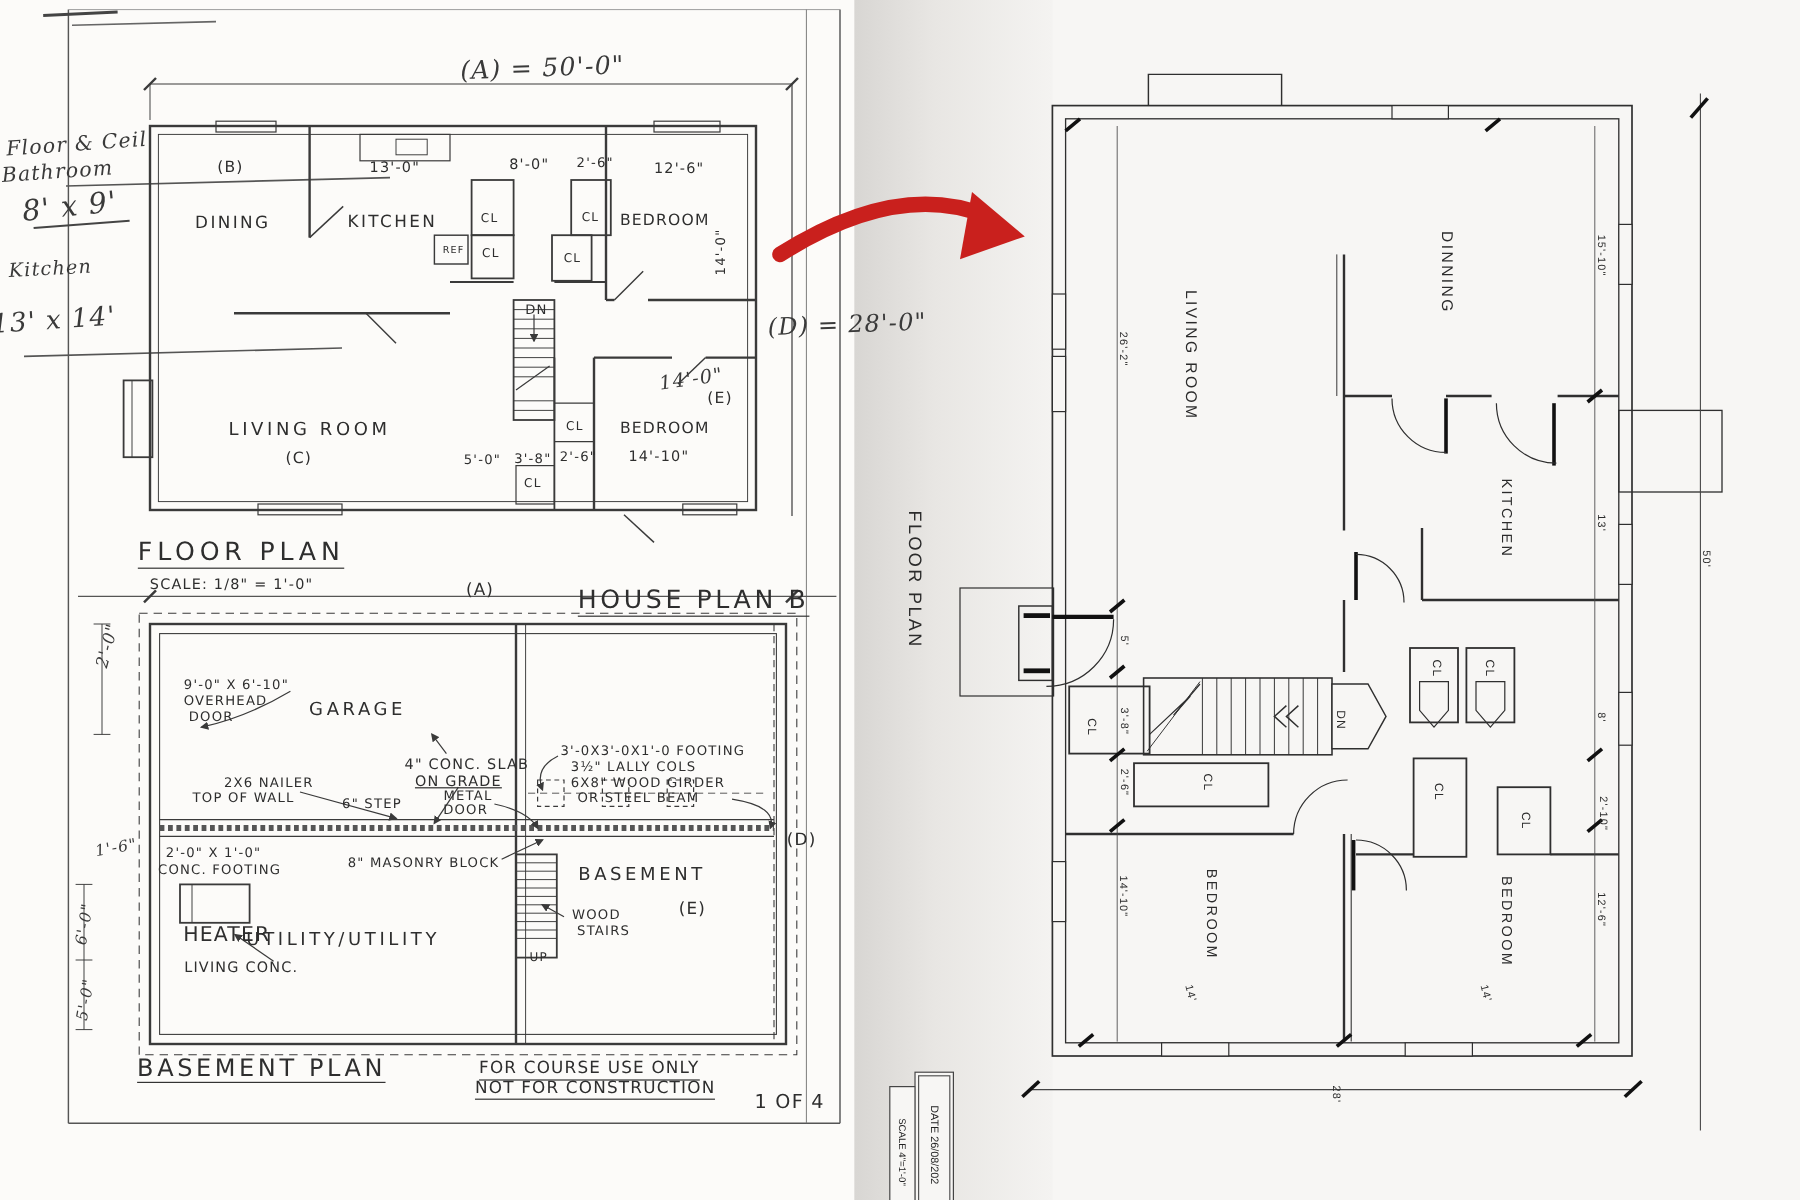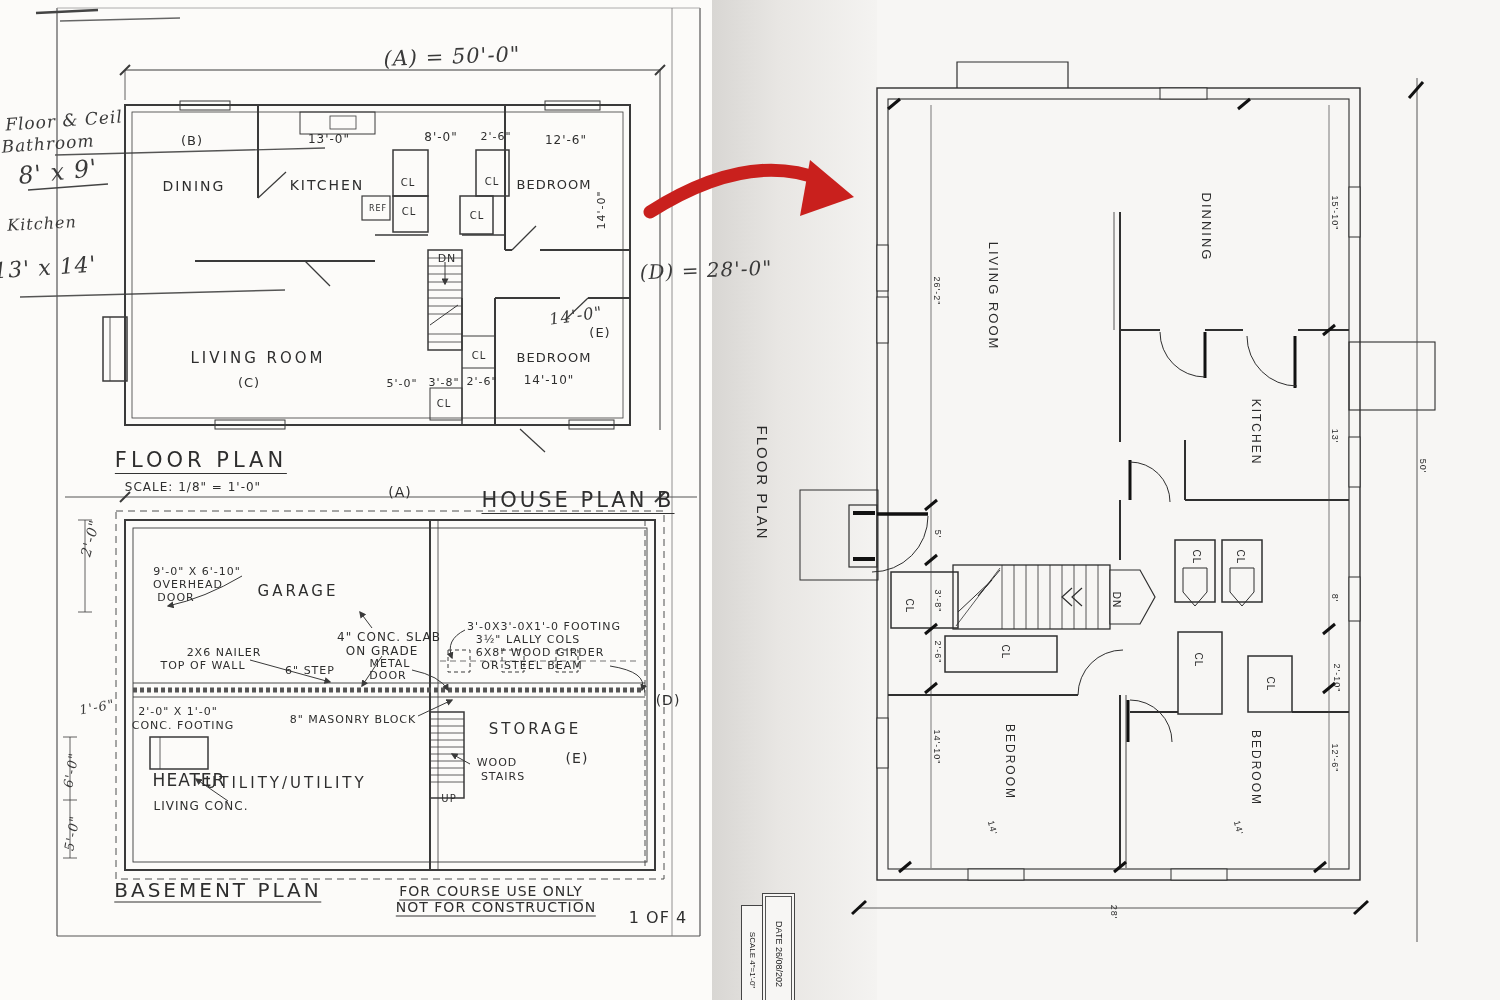--- a/index.html
+++ b/index.html
@@ -290,32 +290,32 @@
       <div class="lbl hand" style="left: 193px; top: 487px; font-size: 12px; transform: translate(-50%, -50%) rotate(0deg);">SCALE: 1/8" = 1'-0"</div>
       <div class="lbl hand u" style="left: 578px; top: 466px; font-size: 21px; letter-spacing: 3px; transform: translate(-50%, -50%) rotate(0deg); margin-top: 36px;">HOUSE PLAN B</div>
       <div class="lbl hand" style="left: 400px; top: 492px; font-size: 14px; transform: translate(-50%, -50%) rotate(0deg);">(A)</div>
       <div class="lbl hand" style="left: 197px; top: 571px; font-size: 11px; transform: translate(-50%, -50%) rotate(0deg);">9'-0" X 6'-10"</div>
       <div class="lbl hand" style="left: 188px; top: 584px; font-size: 11px; transform: translate(-50%, -50%) rotate(0deg);">OVERHEAD</div>
       <div class="lbl hand" style="left: 176px; top: 597px; font-size: 11px; transform: translate(-50%, -50%) rotate(0deg);">DOOR</div>
       <div class="lbl hand" style="left: 298px; top: 591px; font-size: 15px; letter-spacing: 3px; transform: translate(-50%, -50%) rotate(0deg);">GARAGE</div>
       <div class="lbl hand" style="left: 200px; top: 652px; font-size: 11px; transform: translate(-50%, -50%) rotate(0deg); margin-left: 24px;">2X6 NAILER</div>
       <div class="lbl hand" style="left: 203px; top: 665px; font-size: 11px; transform: translate(-50%, -50%) rotate(0deg);">TOP OF WALL</div>
       <div class="lbl hand" style="left: 389px; top: 637px; font-size: 12px; transform: translate(-50%, -50%) rotate(0deg);">4" CONC. SLAB</div>
-      <div class="lbl hand" style="left: 382px; top: 651px; font-size: 12px; transform: translate(-50%, -50%) rotate(0deg);">ON GRADE</div>
+      <div class="lbl hand" style="left: 382px; top: 651px; font-size: 12px; transform: translate(-50%, -50%) rotate(0deg); text-decoration: underline;">ON GRADE</div>
       <div class="lbl hand" style="left: 310px; top: 670px; font-size: 11px; transform: translate(-50%, -50%) rotate(0deg);">6" STEP</div>
       <div class="lbl hand" style="left: 390px; top: 663px; font-size: 11px; transform: translate(-50%, -50%) rotate(0deg);">METAL</div>
       <div class="lbl hand" style="left: 388px; top: 675px; font-size: 11px; transform: translate(-50%, -50%) rotate(0deg);">DOOR</div>
       <div class="lbl hand" style="left: 178px; top: 711px; font-size: 11px; transform: translate(-50%, -50%) rotate(0deg);">2'-0" X 1'-0"</div>
       <div class="lbl hand" style="left: 183px; top: 725px; font-size: 11px; transform: translate(-50%, -50%) rotate(0deg);">CONC. FOOTING</div>
       <div class="lbl hand" style="left: 353px; top: 719px; font-size: 11px; transform: translate(-50%, -50%) rotate(0deg);">8" MASONRY BLOCK</div>
       <div class="lbl hand" style="left: 544px; top: 626px; font-size: 11px; transform: translate(-50%, -50%) rotate(0deg);">3'-0X3'-0X1'-0 FOOTING</div>
       <div class="lbl hand" style="left: 528px; top: 639px; font-size: 11px; transform: translate(-50%, -50%) rotate(0deg);">3½" LALLY COLS</div>
       <div class="lbl hand" style="left: 540px; top: 652px; font-size: 11px; transform: translate(-50%, -50%) rotate(0deg);">6X8" WOOD GIRDER</div>
       <div class="lbl hand" style="left: 532px; top: 665px; font-size: 11px; transform: translate(-50%, -50%) rotate(0deg);">OR STEEL BEAM</div>
-      <div class="lbl hand" style="left: 535px; top: 729px; font-size: 15px; letter-spacing: 3px; transform: translate(-50%, -50%) rotate(0deg);">STORAGE</div>
+      <div class="lbl hand" style="left: 535px; top: 729px; font-size: 15px; letter-spacing: 3px; transform: translate(-50%, -50%) rotate(0deg);">BASEMENT</div>
       <div class="lbl hand" style="left: 577px; top: 758px; font-size: 14px; transform: translate(-50%, -50%) rotate(0deg);">(E)</div>
       <div class="lbl hand" style="left: 497px; top: 762px; font-size: 11px; transform: translate(-50%, -50%) rotate(0deg);">WOOD</div>
       <div class="lbl hand" style="left: 503px; top: 776px; font-size: 11px; transform: translate(-50%, -50%) rotate(0deg);">STAIRS</div>
       <div class="lbl hand" style="left: 449px; top: 799px; font-size: 10px; transform: translate(-50%, -50%) rotate(0deg);">UP</div>
       <div class="lbl hand" style="left: 668px; top: 700px; font-size: 14px; transform: translate(-50%, -50%) rotate(0deg);">(D)</div>
       <div class="lbl hand" style="left: 189px; top: 780px; font-size: 17px; transform: translate(-50%, -50%) rotate(0deg);">HEATER</div>
       <div class="lbl hand" style="left: 286px; top: 783px; font-size: 15px; letter-spacing: 3px; transform: translate(-50%, -50%) rotate(0deg);">UTILITY/UTILITY</div>
       <div class="lbl hand" style="left: 201px; top: 806px; font-size: 12px; transform: translate(-50%, -50%) rotate(0deg);">LIVING CONC.</div>
       <div class="lbl hand u" style="left: 218px; top: 891px; font-size: 20px; letter-spacing: 3px; transform: translate(-50%, -50%) rotate(0deg);">BASEMENT PLAN</div>
       <div class="lbl hand u" style="left: 491px; top: 892px; font-size: 14px; transform: translate(-50%, -50%) rotate(0deg);">FOR COURSE USE ONLY</div>

